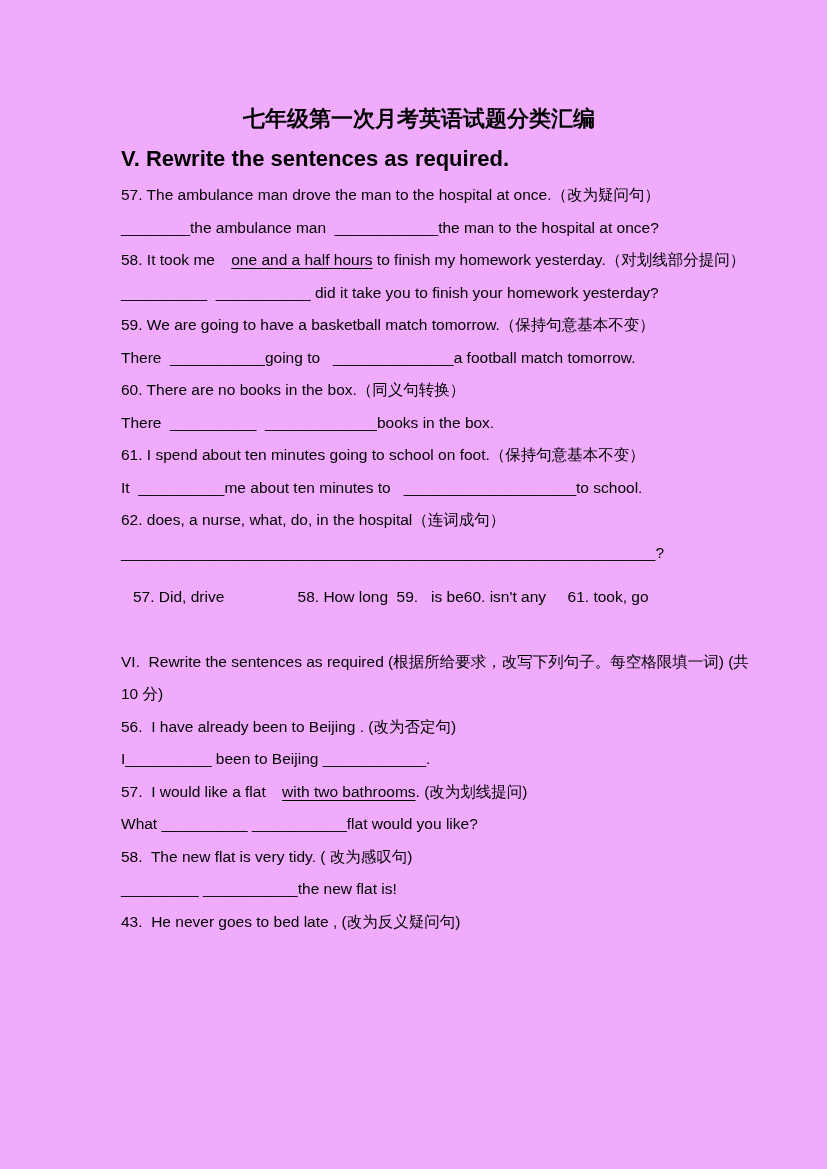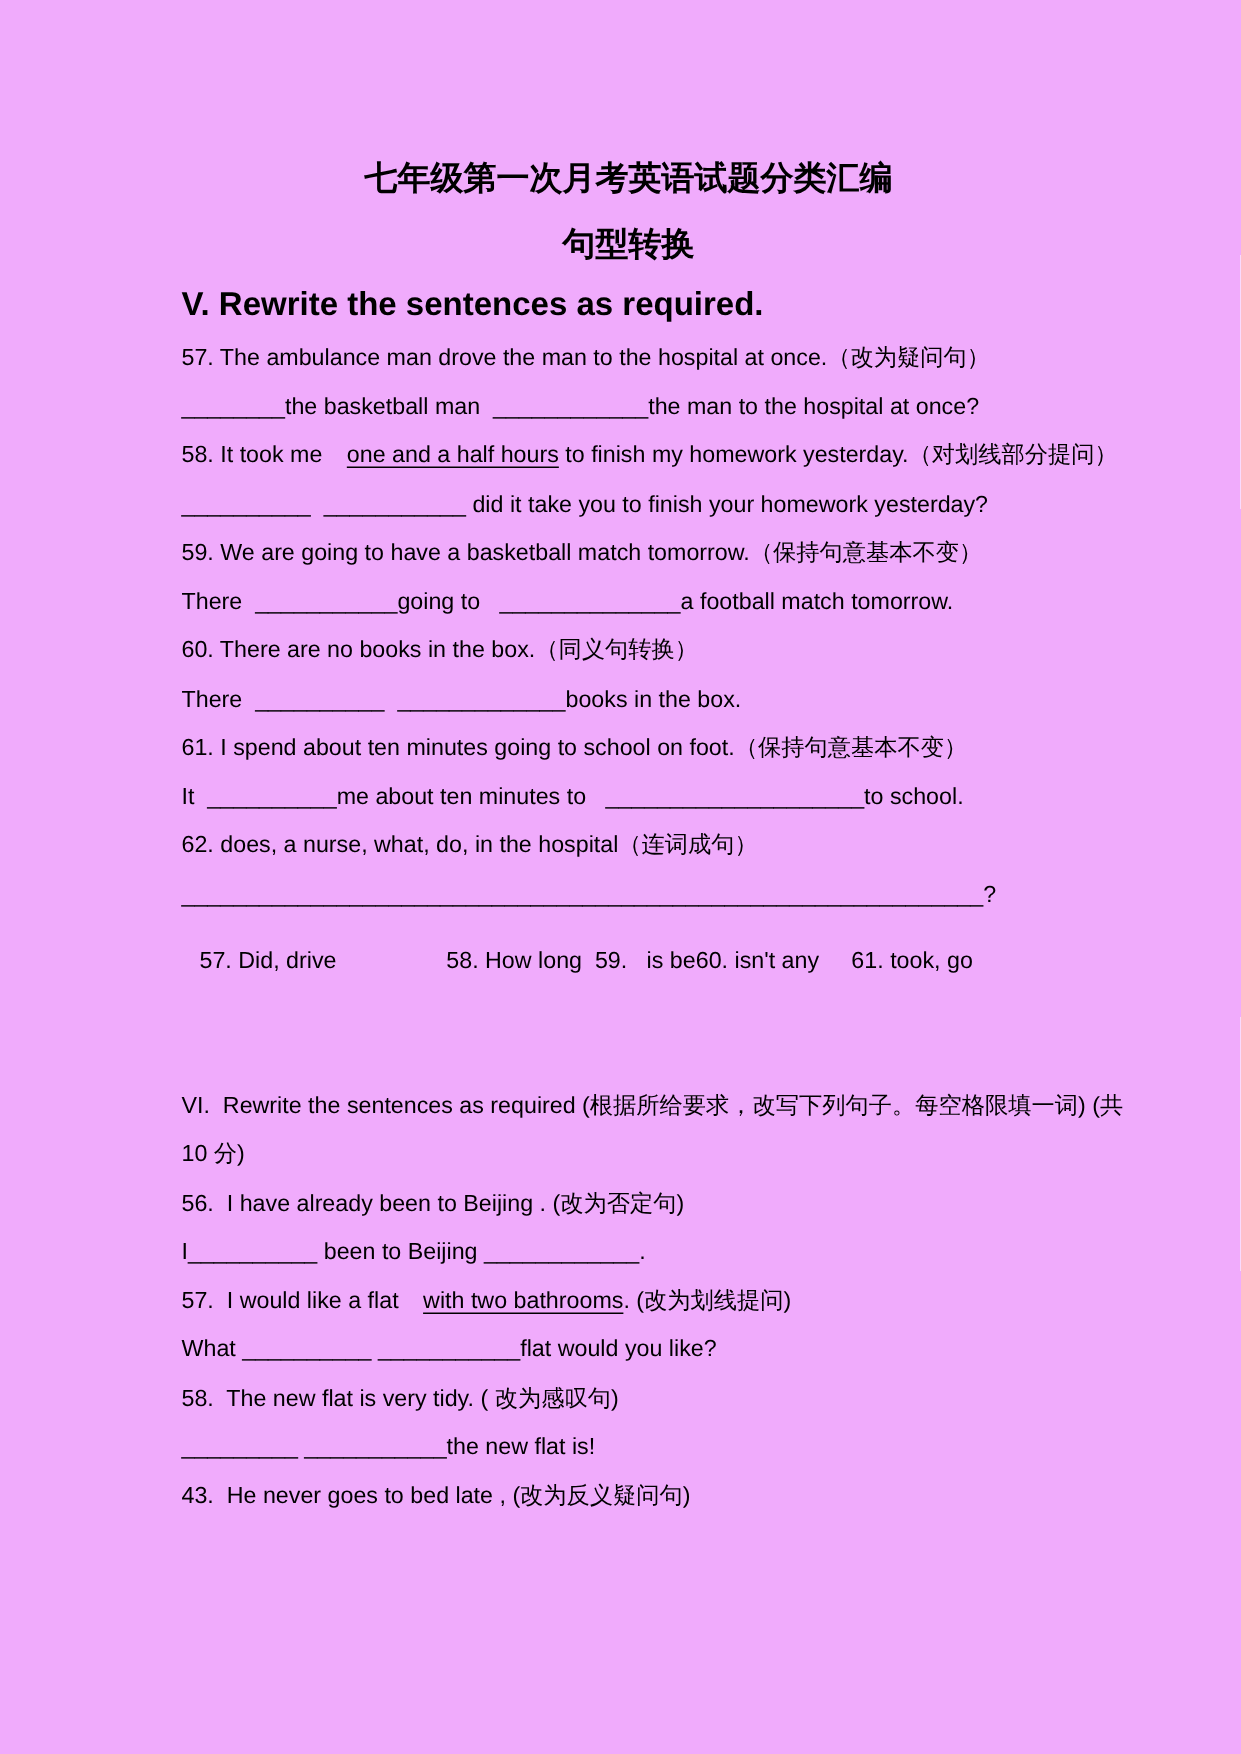--- a/index.html
+++ b/index.html
@@ -50,41 +50,40 @@
   .ans-heading {
     margin: -17px 0 0 0;
     font-size: 17px;
     line-height: 26px;
     font-weight: bold;
     color: #c00000;
     white-space: pre;
   }
   .ans-line1 { margin-top: 12px; padding-left: 12px; }
   .ans-line2 { padding-left: 17px; }
-  .vi-start { margin-top: 64px; }
+  .vi-start { margin-top: 32px; }
   .u {
     text-decoration: underline;
     text-underline-offset: 3px;
     text-decoration-thickness: 1px;
     margin-left: 12px;
   }
 </style>
 </head>
 <body>
 
 <div class="page">
   <div class="content">
 
     <h1 class="title">七年级第一次月考英语试题分类汇编</h1>
-    <h2 class="subtitle">句型转换</h2>
 
     <p class="sec-heading">V. Rewrite the sentences as required.</p>
 
     <p class="line">57. The ambulance man drove the man to the hospital at once.（改为疑问句）</p>
-    <p class="line">________the basketball man  ____________the man to the hospital at once?</p>
+    <p class="line">________the ambulance man  ____________the man to the hospital at once?</p>
 
     <p class="line"><span>58. It took me </span><span class="u">one and a half hours</span><span> to finish my homework yesterday.（对划线部分提问）</span></p>
     <p class="line">__________  ___________ did it take you to finish your homework yesterday?</p>
 
     <p class="line">59. We are going to have a basketball match tomorrow.（保持句意基本不变）</p>
     <p class="line">There  ___________going to   ______________a football match tomorrow.</p>
 
     <p class="line">60. There are no books in the box.（同义句转换）</p>
     <p class="line">There  __________  _____________books in the box.</p>
 

